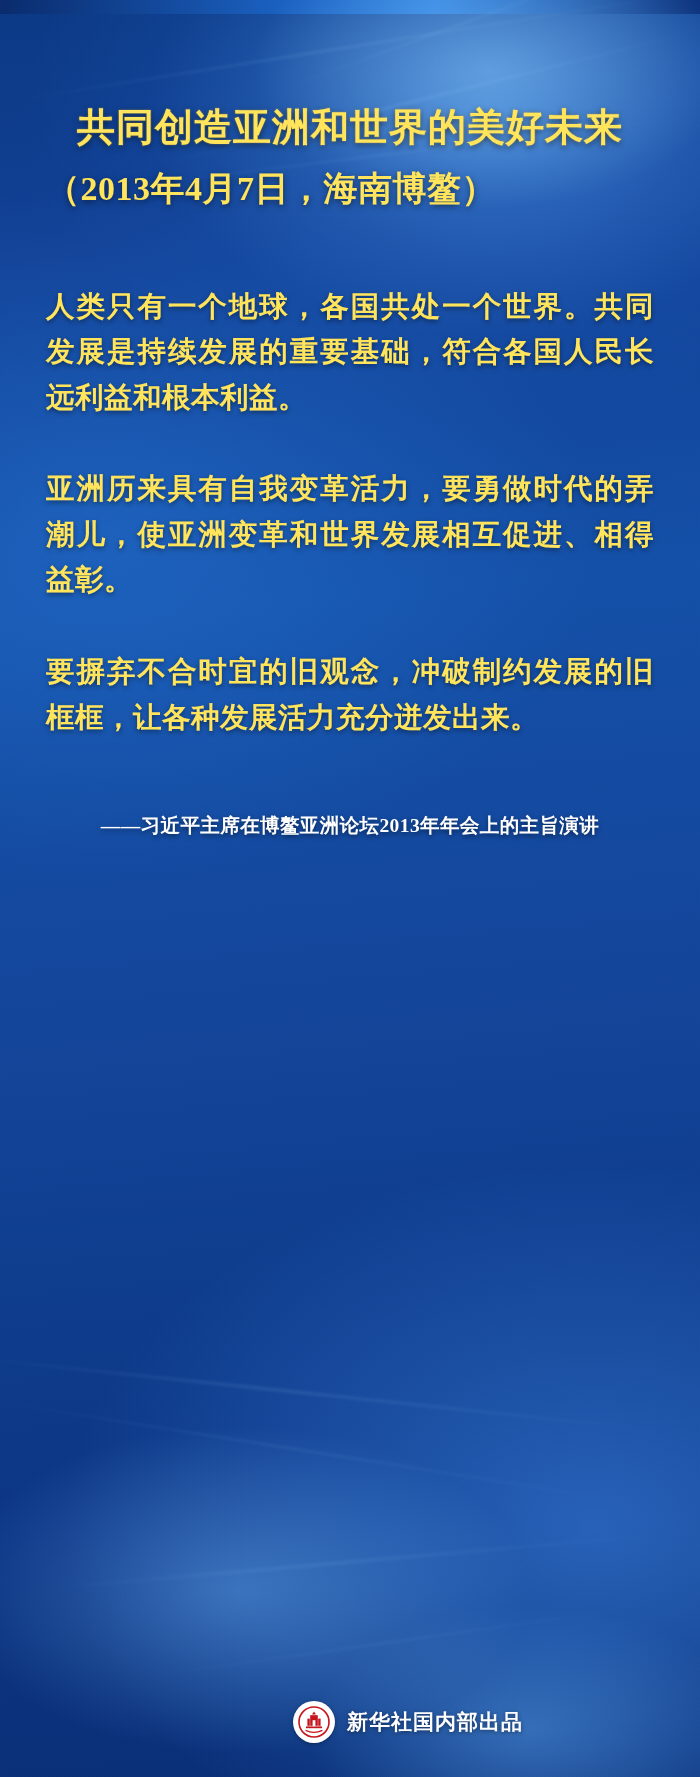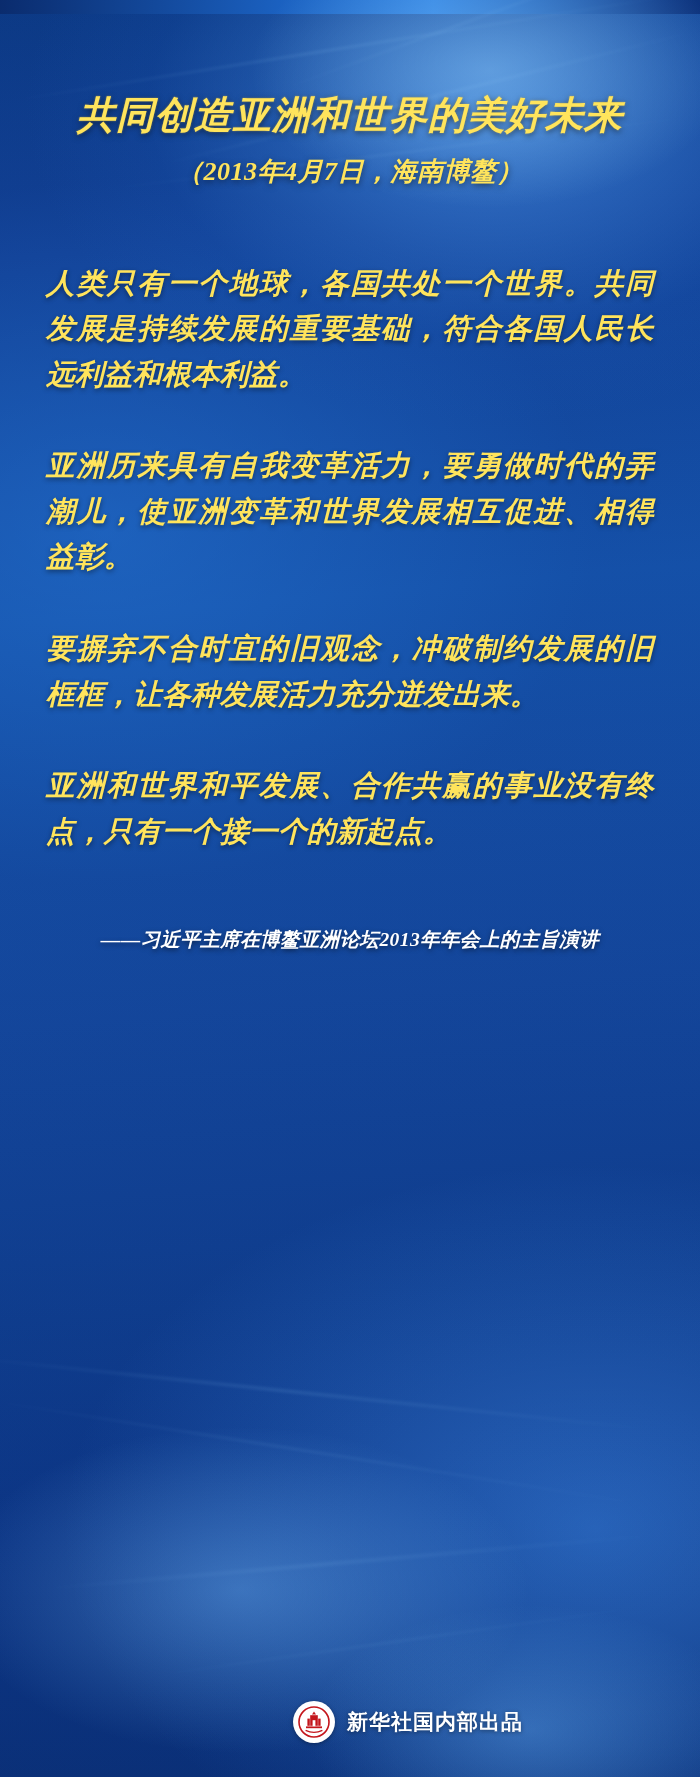--- a/index.html
+++ b/index.html
@@ -56,40 +56,39 @@
 
   .topbar {
     position: absolute; left: 0; top: 0; width: 700px; height: 14px;
     background: linear-gradient(90deg, #0a2a6b, #1b63c4 40%, #2f86e8 62%, #0c3079);
     opacity: .9;
   }
 
   .content {
     position: relative;
     z-index: 5;
-    padding: 0 46px;
-    font-style: italic;
+    padding: 12px 46px;
   }
 
   .title {
     margin: 0;
     padding-top: 92px;
     text-align: center;
     font-size: 38px;
     font-weight: bold;
     letter-spacing: 1px;
     line-height: 1.25;
     color: #ffe45c;
     text-shadow: 0 2px 6px rgba(0,0,0,0.55), 0 0 2px rgba(255,220,90,0.6);
     font-family: "Liberation Serif", "DejaVu Serif", serif;
   }
   .subtitle {
     margin: 14px 0 0 0;
-    text-align: center;
-    font-size: 26px;
+    text-align: left;
+    font-size: 34px;
     font-weight: bold;
     color: #ffe45c;
     letter-spacing: 0.5px;
     text-shadow: 0 2px 6px rgba(0,0,0,0.5);
   }
 
   .body-block {
     margin-top: 72px;
   }
   .para {
@@ -169,21 +168,20 @@
 
   <div class="content">
 
     <h1 class="title">共同创造亚洲和世界的美好未来</h1>
     <div class="subtitle">（2013年4月7日，海南博鳌）</div>
 
     <div class="body-block">
       <p class="para">人类只有一个地球，各国共处一个世界。共同发展是持续发展的重要基础，符合各国人民长远利益和根本利益。</p>
       <p class="para">亚洲历来具有自我变革活力，要勇做时代的弄潮儿，使亚洲变革和世界发展相互促进、相得益彰。</p>
       <p class="para">要摒弃不合时宜的旧观念，冲破制约发展的旧框框，让各种发展活力充分迸发出来。</p>
-      <p class="para">亚洲和世界和平发展、合作共赢的事业没有终点，只有一个接一个的新起点。</p>
     </div>
 
     <div class="attribution-wrap">
       <span class="attribution">——习近平主席在博鳌亚洲论坛2013年年会上的主旨演讲</span>
     </div>
 
   </div>
 
   <div class="footer">
     <span class="logo">

